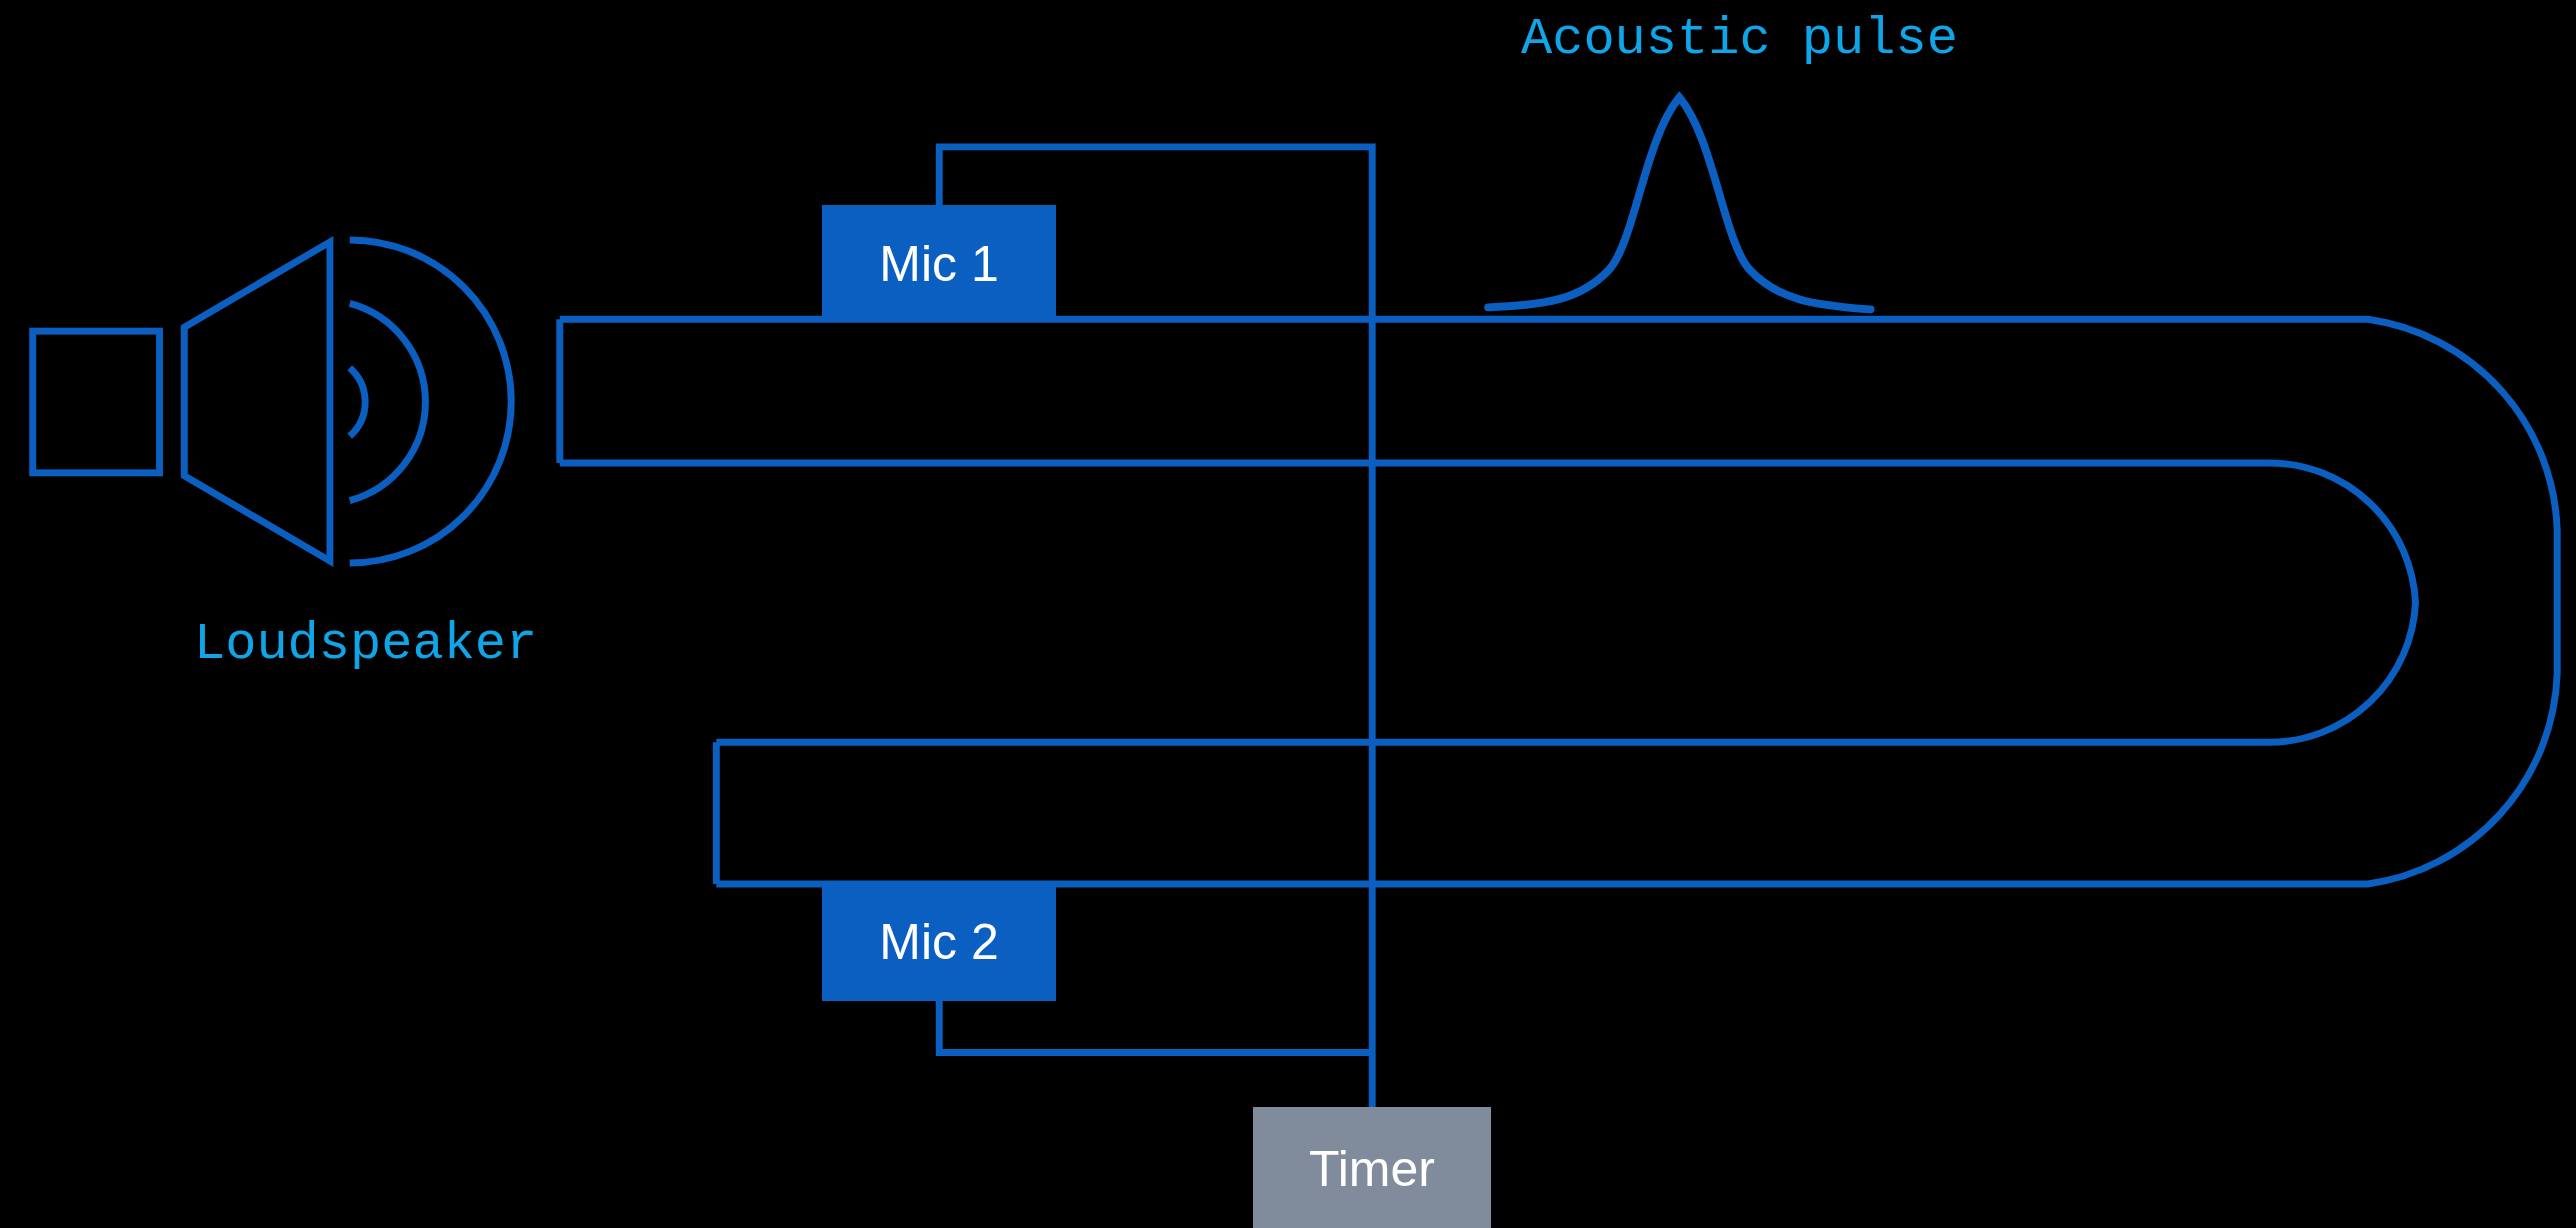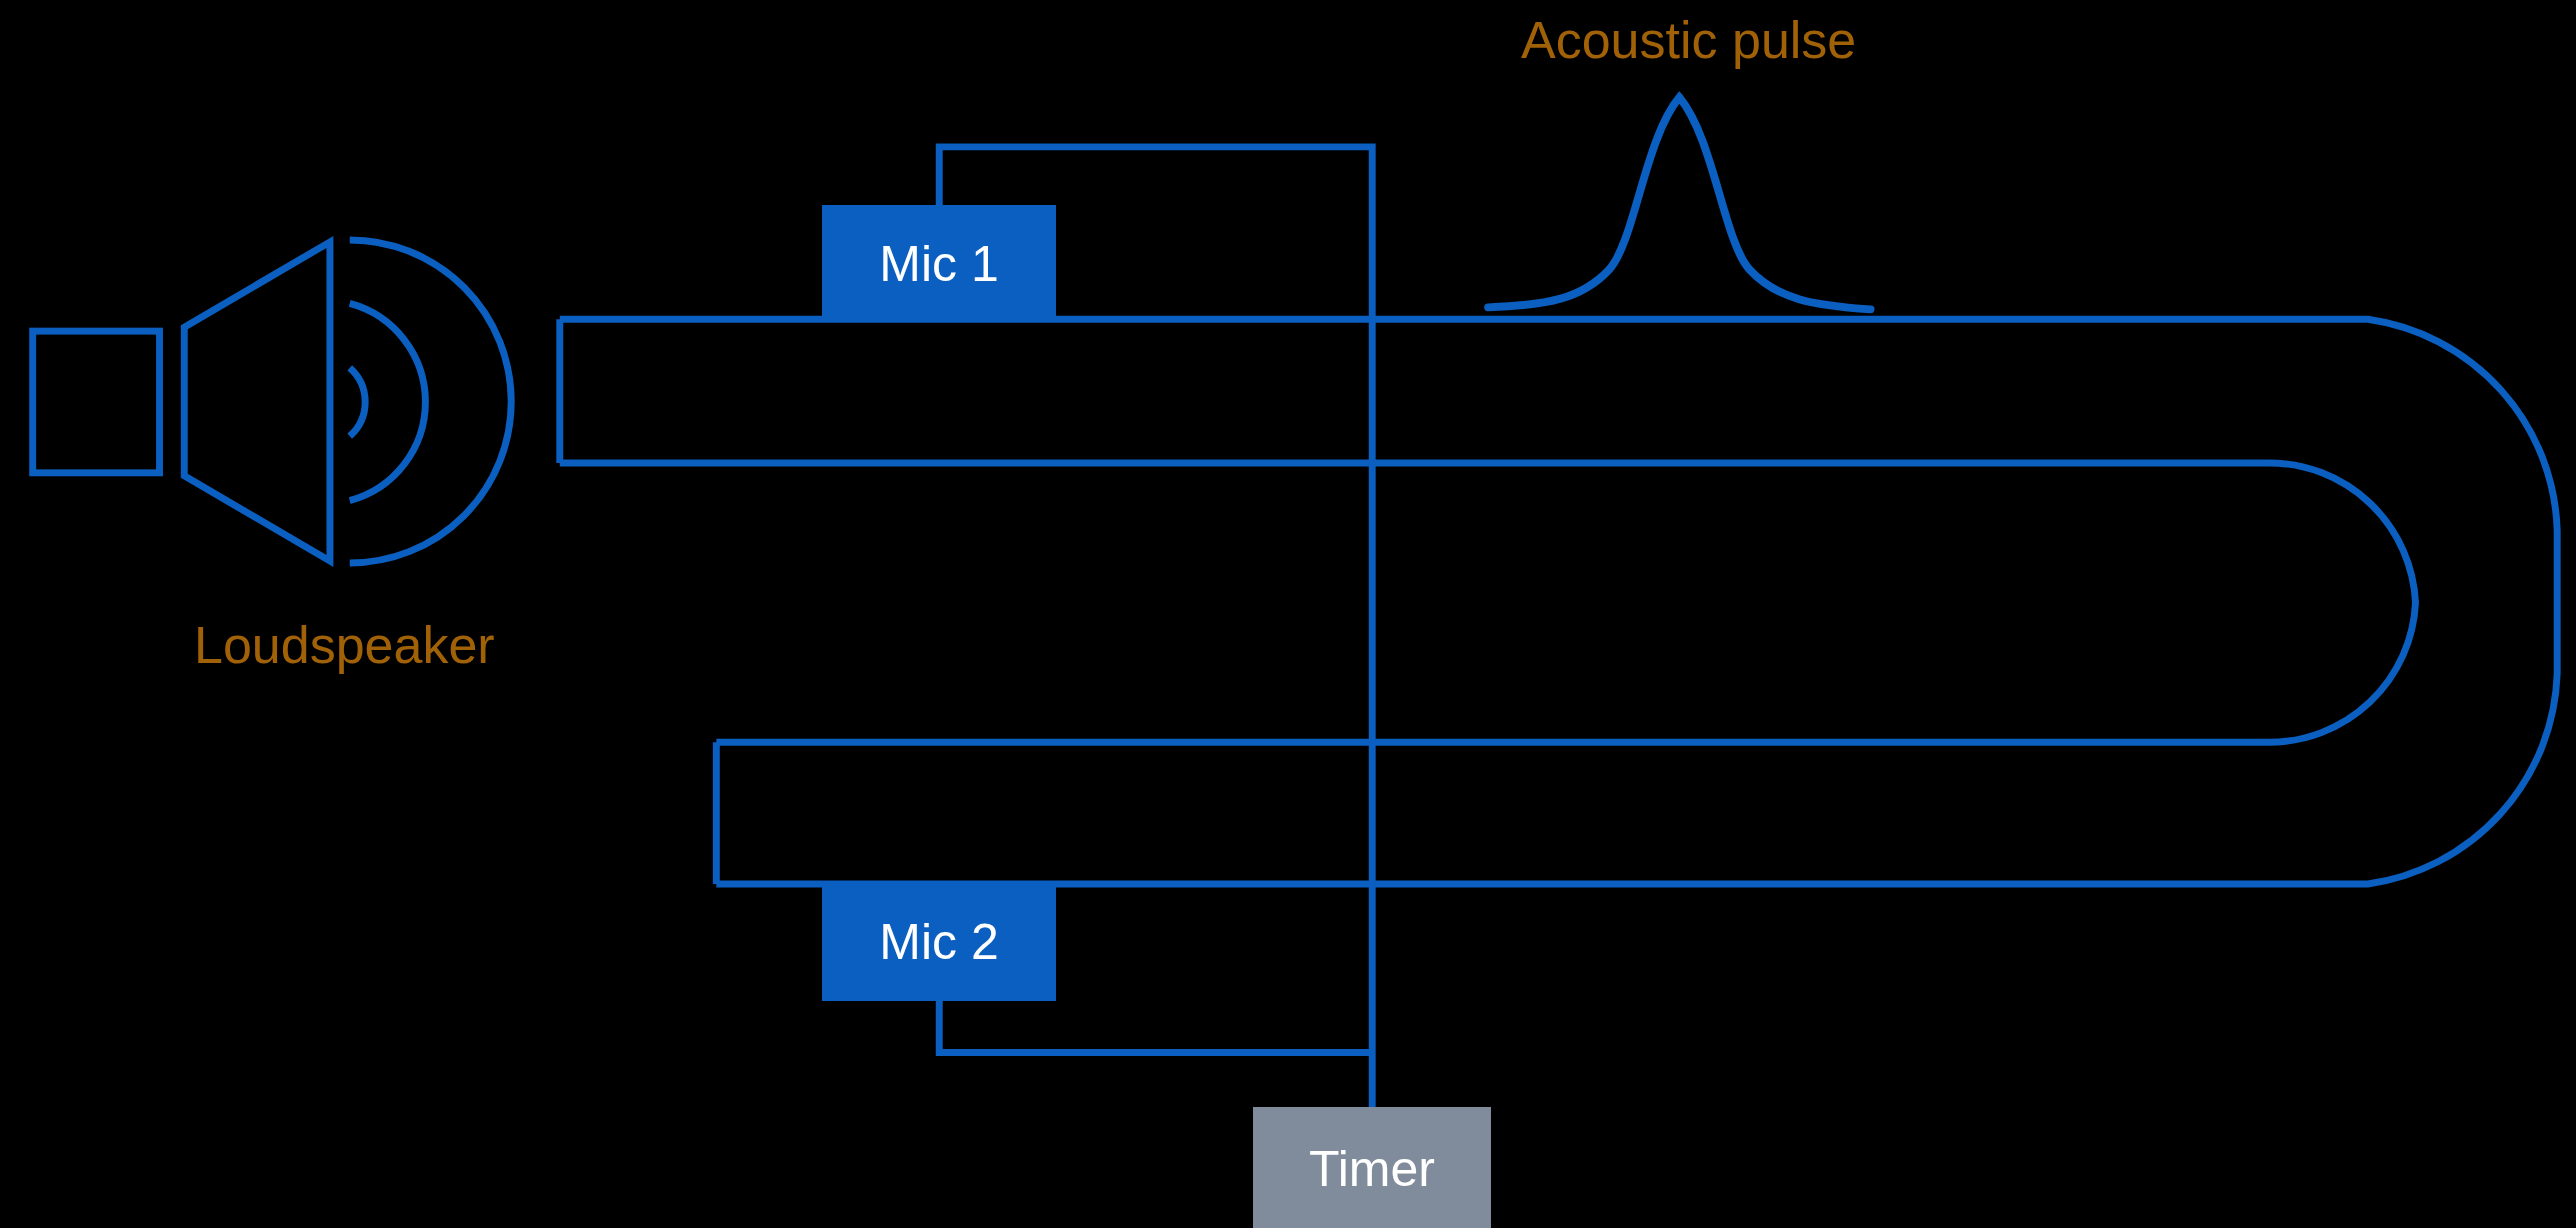--- a/index.html
+++ b/index.html
@@ -41,23 +41,23 @@
   }
   .timer-box {
     background: #808b9b;
   }
   #mic1-box { left: 822px; top: 205px; width: 234px; height: 117px; }
   #mic2-box { left: 822px; top: 882px; width: 234px; height: 119px; }
   #timer-box { left: 1253px; top: 1107px; width: 238px; height: 124px; }
 
   .caption {
     position: absolute;
-    color: #a16207;
+    color: #0ea5e9;
     font-size: 52px;
-    font-family: Liberation Sans, sans-serif;
+    font-family: Liberation Mono, monospace;
     white-space: nowrap;
     line-height: 1;
   }
   #loudspeaker-caption { left: 194px; top: 573px; margin-top: 46px; }
   #pulse-caption { left: 1521px; top: 14px; }
 </style>
 </head>
 <body>
 
 <div id="stage">

